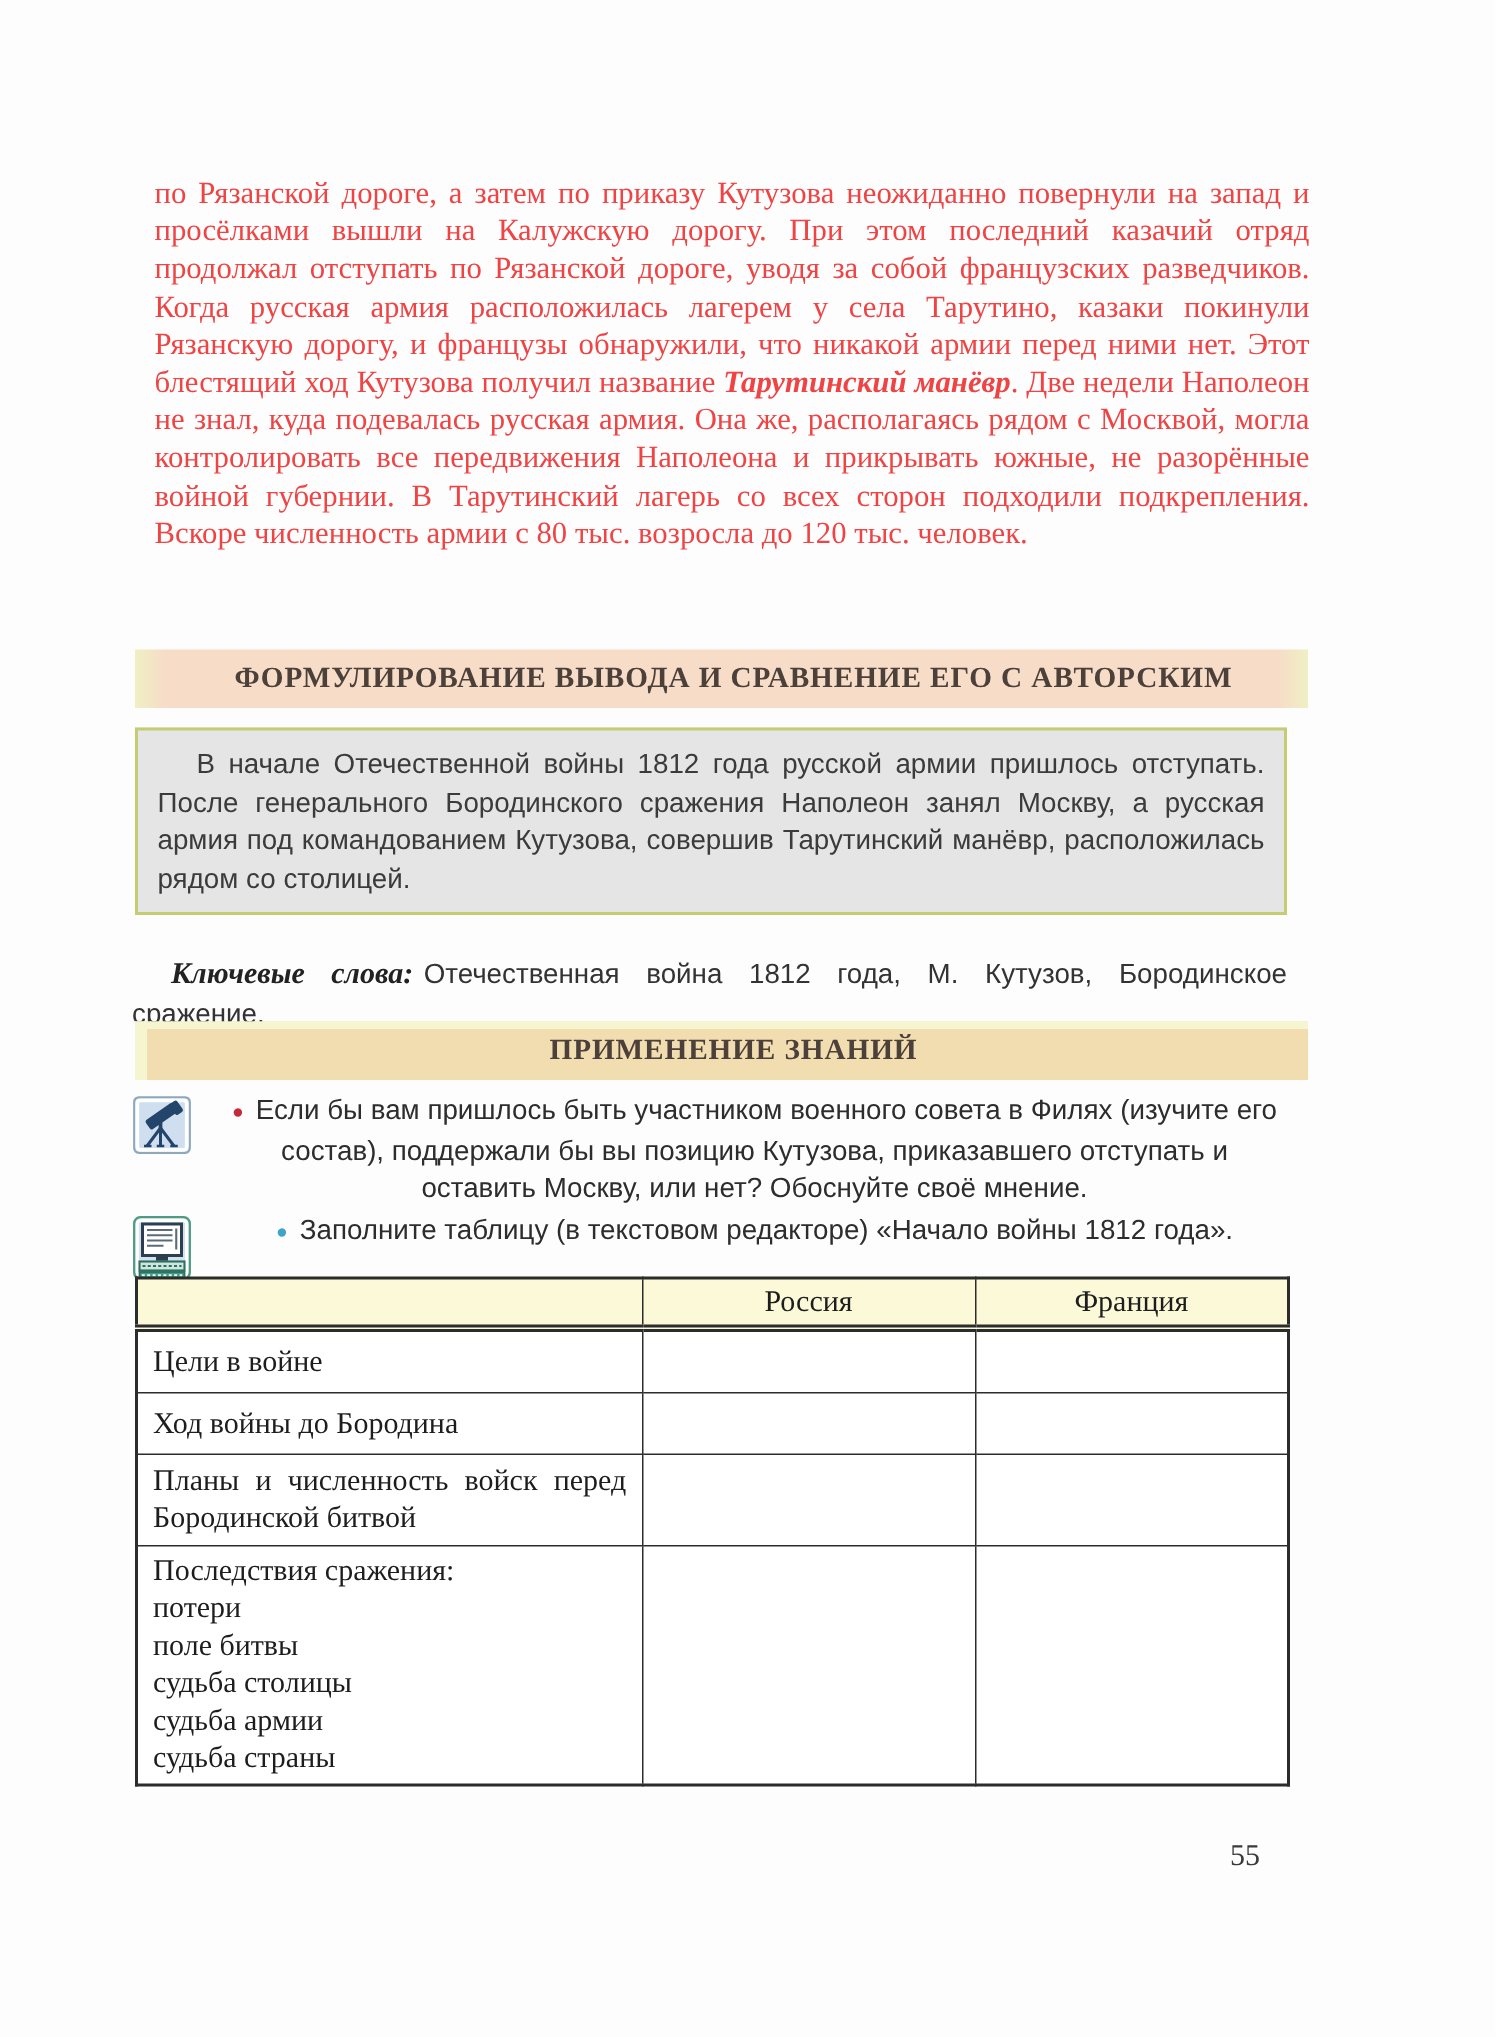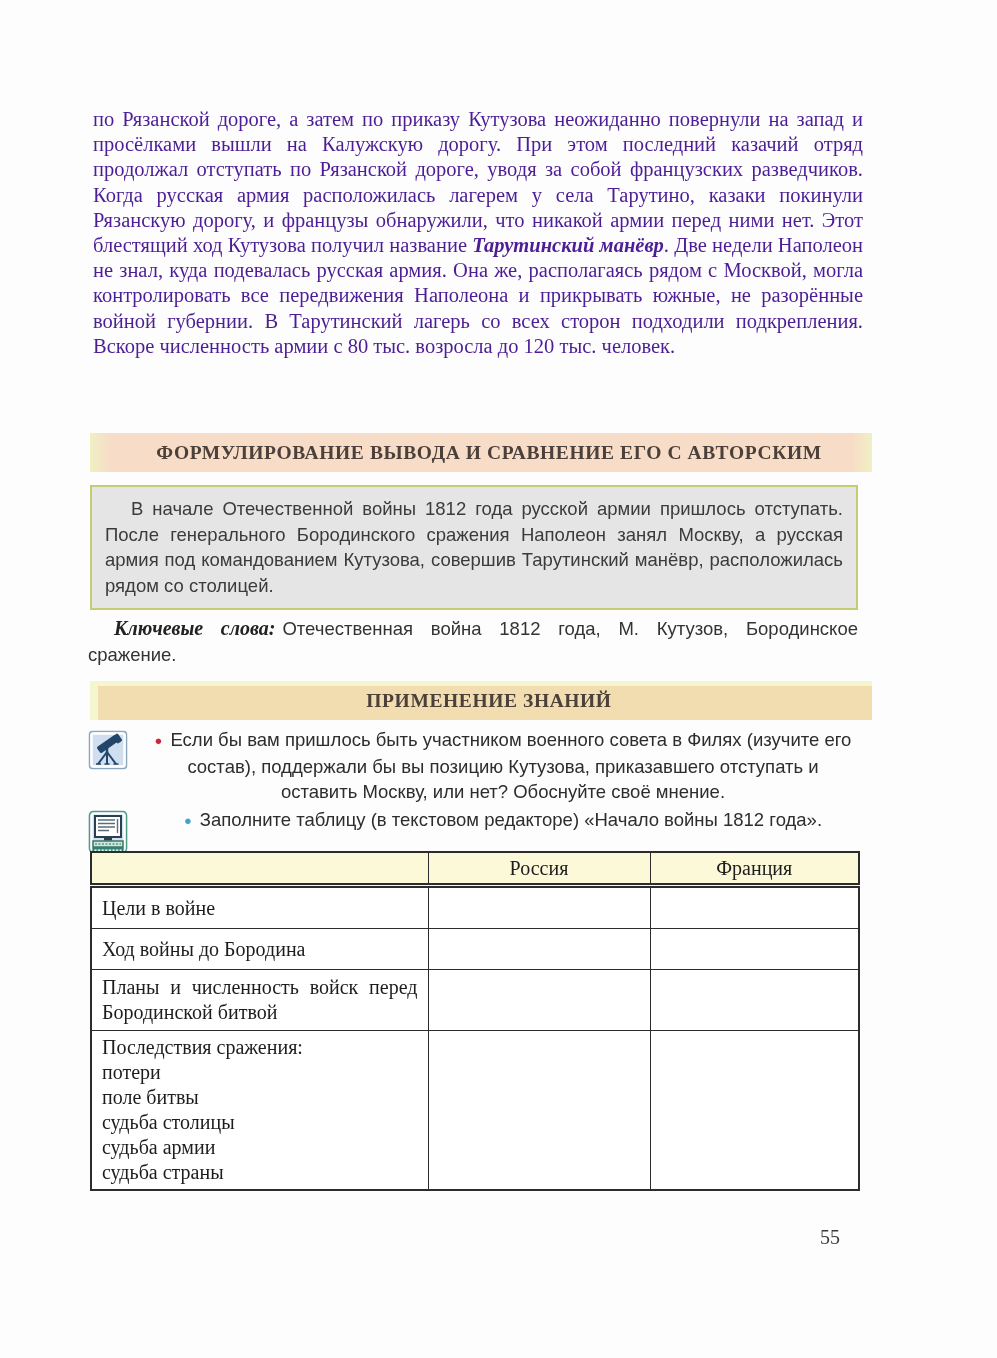--- a/index.html
+++ b/index.html
@@ -10,25 +10,25 @@
     background: #fdfdfe;
     font-family: "Liberation Serif", serif;
     overflow: hidden;
   }
 
   
   .body-text {
     position: absolute;
     left: 88px; top: 102px;
     width: 770px;
-    margin: 5px;
+    margin: 15px;
     font-size: 20.5px;
     line-height: 25.2px;
     text-align: justify;
-    color: #4c1d95;
+    color: #ef4444;
   }
   .body-text em { font-style: italic; font-weight: bold; }
 
   
   .band {
     position: absolute;
     left: 90px;
     width: 766px;
     height: 39px;
     display: flex;
@@ -71,21 +71,21 @@
     font-size: 18.5px;
     line-height: 25.5px;
     text-align: justify;
     text-indent: 26px;
     color: #3b3b3b;
   }
 
   
   .keywords {
     position: absolute;
-    left: 88px; top: 616px;
+    left: 88px; top: 636px;
     width: 770px;
     margin: 0;
     text-indent: 26px;
     font-family: "Liberation Sans", sans-serif;
     font-size: 18.5px;
     line-height: 25.5px;
     color: #333333;
     text-align: justify;
   }
   .kw-label {

